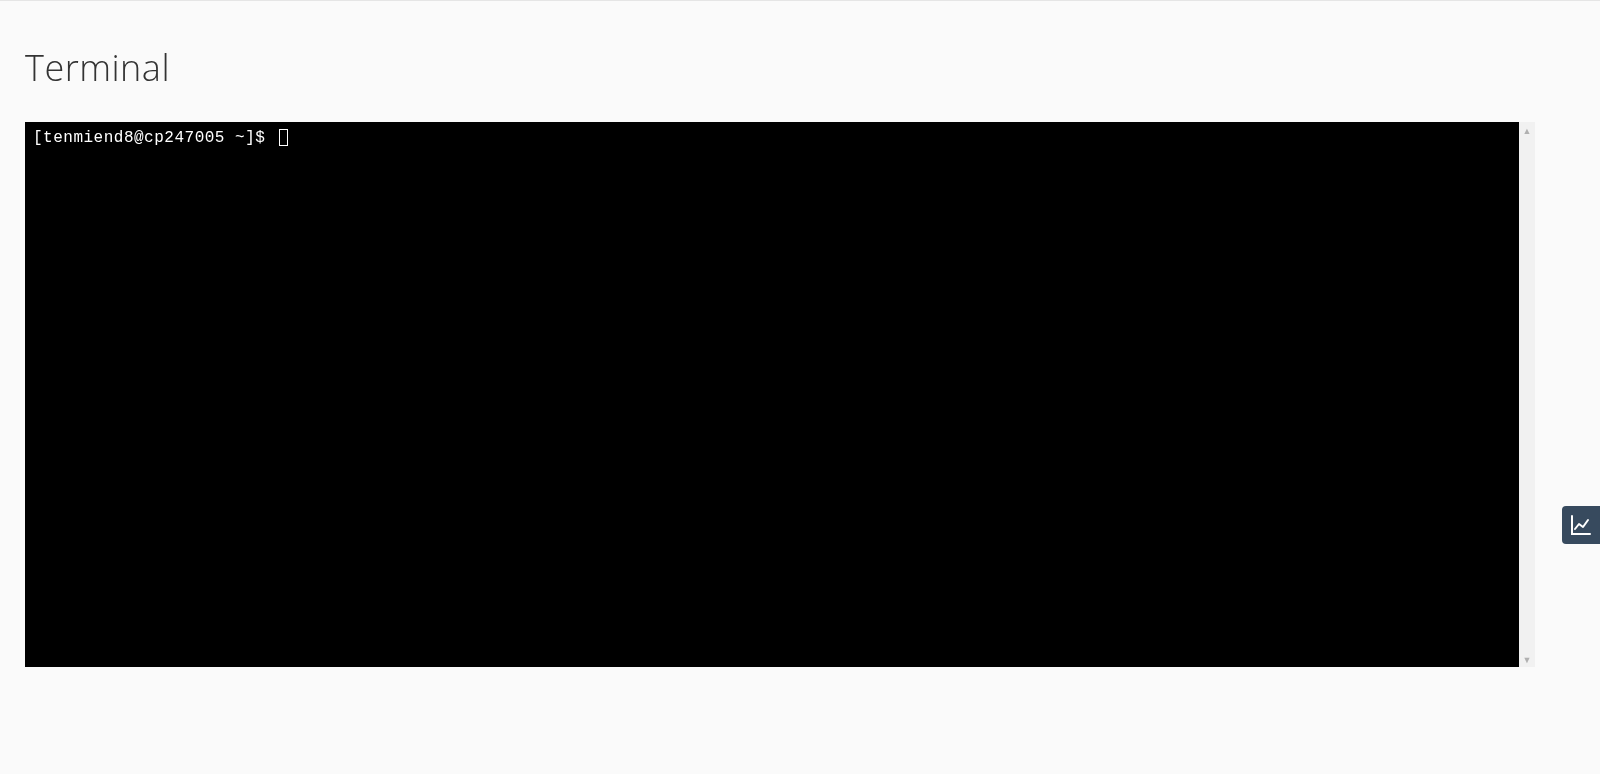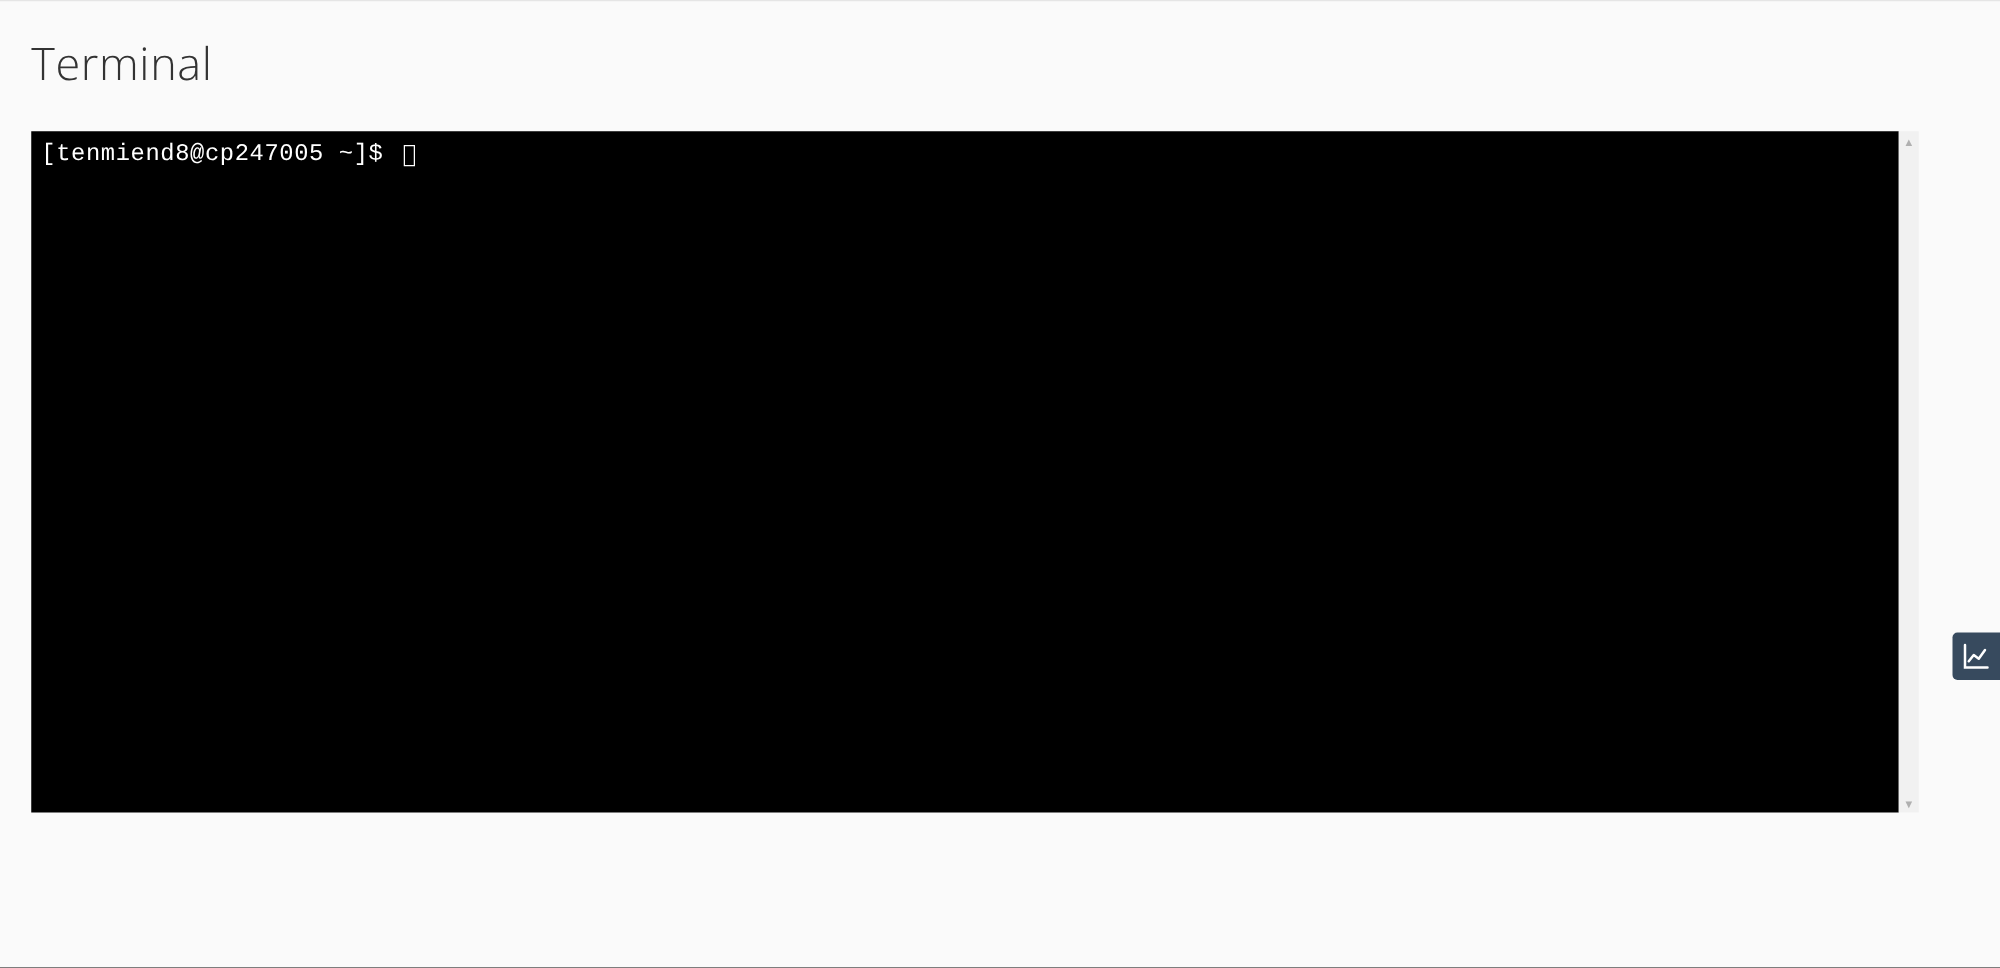--- a/index.html
+++ b/index.html
@@ -9,21 +9,21 @@
     }
     body {
       font-family: -apple-system, BlinkMacSystemFont, "Segoe UI", "Open Sans", Helvetica, Arial, sans-serif;
       background: #fafafa;
       width: 1600px;
       height: 774px;
       position: relative;
       border-top: 1px solid #e5e5e5;
     }
     .content {
-      padding: 25px 25px 0 25px;
+      padding: 42px 25px 0 25px;
     }
     .page-title {
       font-size: 36px;
       font-weight: 300;
       color: #333;
       margin-bottom: 30px;
       letter-spacing: 0.5px;
     }
     .page-description {
       font-size: 17px;
@@ -32,21 +32,21 @@
       font-weight: 400;
     }
     .terminal-wrapper {
       display: flex;
       width: 1510px;
     }
     .terminal {
       background: #000000;
       color: #ffffff;
       font-family: "Courier New", Courier, monospace;
-      font-size: 19px;
+      font-size: 16px;
       padding: 6px 8px;
       height: 545px;
       flex: 1;
       position: relative;
       line-height: 1.3;
     }
     .terminal-prompt {
       white-space: pre;
       letter-spacing: 0.5px;
     }

